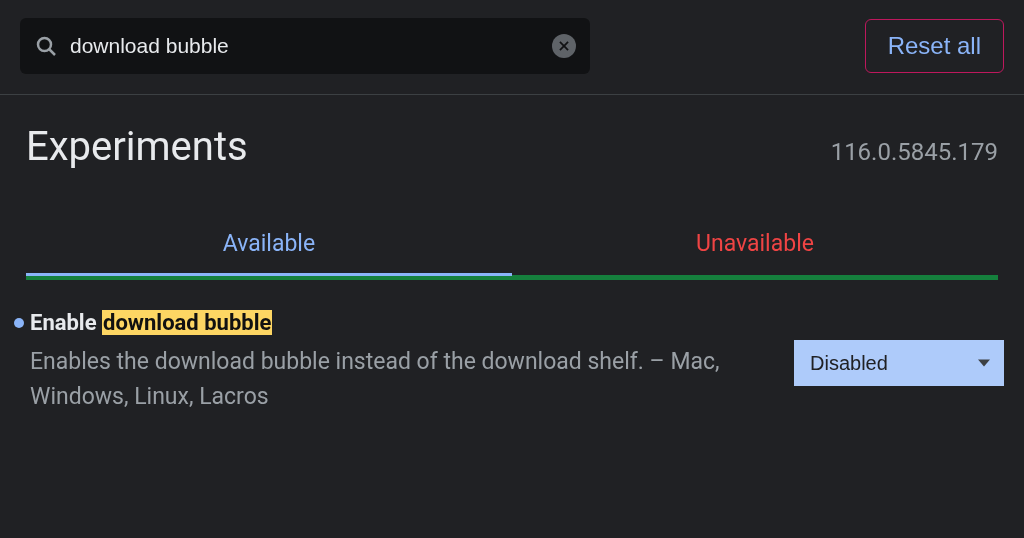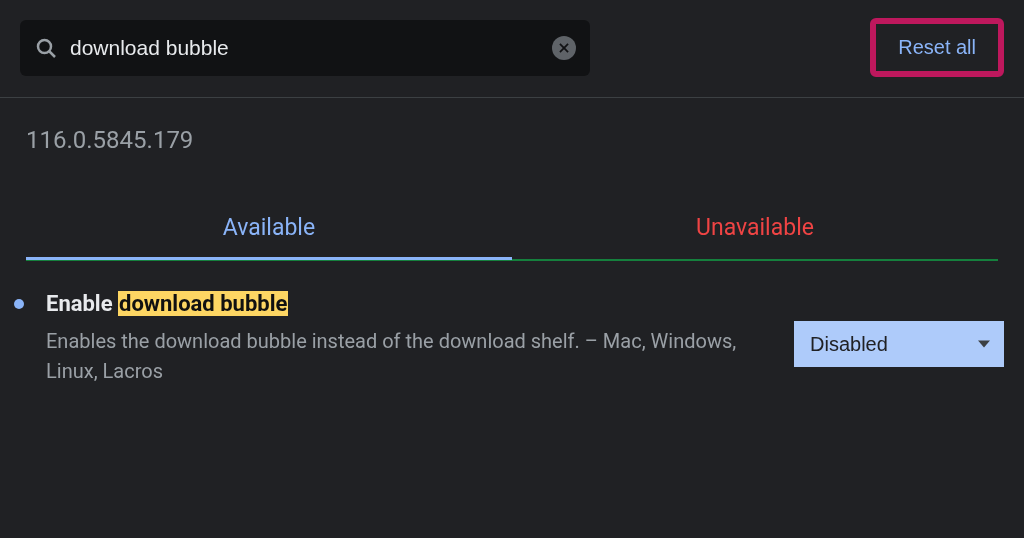--- a/index.html
+++ b/index.html
@@ -48,25 +48,25 @@
       border-radius: 50%;
       display: flex;
       align-items: center;
       justify-content: center;
       cursor: pointer;
       color: #111214;
       flex-shrink: 0;
     }
     .spacer { flex: 1; }
     .reset-btn {
-      border: 6px solid #be185d;
+      border: 1px solid #be185d;
       border-radius: 6px;
       background: transparent;
       color: #8ab4f8;
-      font-size: 20px;
+      font-size: 24px;
       padding: 12px 22px;
       cursor: pointer;
     }
     .divider {
       border-top: 1px solid #3c4043;
       margin: 2px 0 0 0;
     }
     .header-row {
       display: flex;
       align-items: baseline;
@@ -78,21 +78,21 @@
       font-weight: 400;
       color: #e8eaed;
     }
     .version {
       font-size: 24px;
       color: #9aa0a6;
     }
     .tabs {
       display: flex;
       margin: 36px 26px 0 26px;
-      border-bottom: 2px solid #15803d;
+      border-bottom: 5px solid #15803d;
     }
     .tab {
       flex: 1;
       text-align: center;
       padding: 14px 0 18px 0;
       font-size: 23px;
       cursor: pointer;
       color: #ef4444;
       position: relative;
     }
@@ -119,31 +119,31 @@
       gap: 6px;
     }
     .override-dot {
       width: 10px;
       height: 10px;
       background: #8ab4f8;
       border-radius: 50%;
       margin-top: 8px;
       flex-shrink: 0;
     }
-    .flag-content { flex: 1; color: #9aa0a6; margin-left: 16px; }
+    .flag-content { flex: 1; color: #9aa0a6; }
     .flag-title {
       font-size: 22px;
       font-weight: 700;
       color: #111;
       display: inline-block;
     }
     .flag-title .pre { color: #e8eaed; background: transparent; }
     .flag-title .hl { background: #fdd663; color: #111; padding: 0 1px; }
     .flag-desc {
-      font-size: 20px;
+      font-size: 23px;
       line-height: 1.5;
       margin-top: 10px;
       color: #9aa0a6;
       max-width: 720px;
     }
     .flag-id {
       font-size: 20px;
       margin-top: 14px;
       text-decoration: underline;
       color: #9aa0a6;
@@ -201,20 +201,21 @@
       </svg>
     </span>
   </div>
   <div class="spacer"></div>
   <button class="reset-btn">Reset all</button>
 </div>
 
 <div class="divider"></div>
 
 <div class="header-row">
+  <h1 class="page-title">Experiments</h1>
   <span class="version">116.0.5845.179</span>
 </div>
 
 <div class="tabs">
   <div class="tab active">Available</div>
   <div class="tab">Unavailable</div>
 </div>
 
 <div class="flag-item">
   <div class="flag-left">

